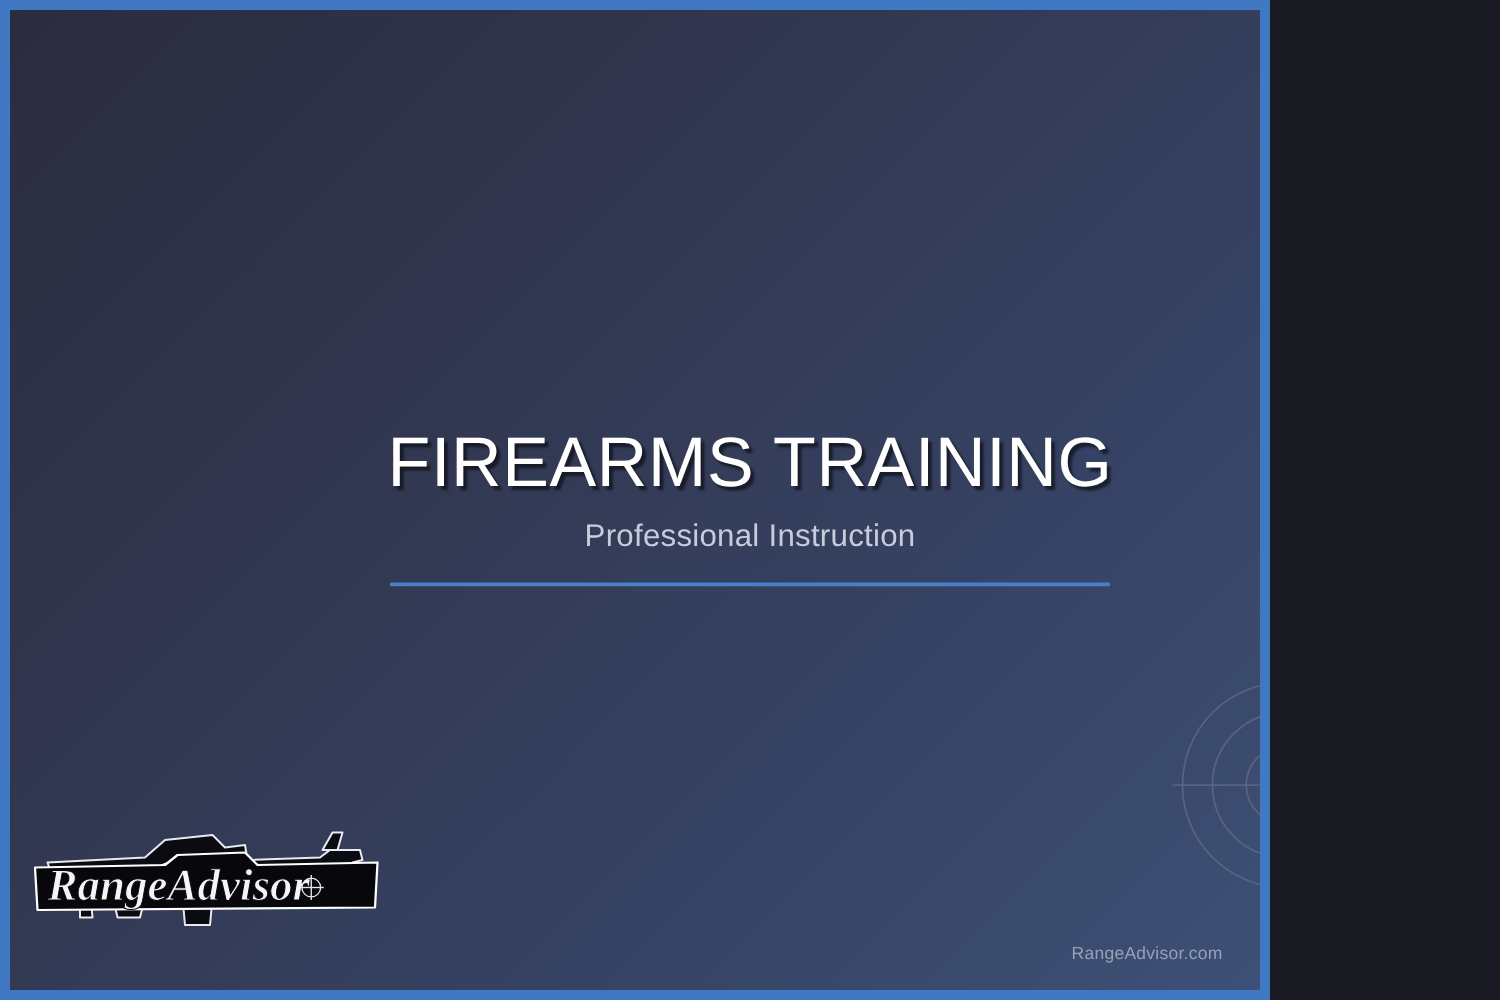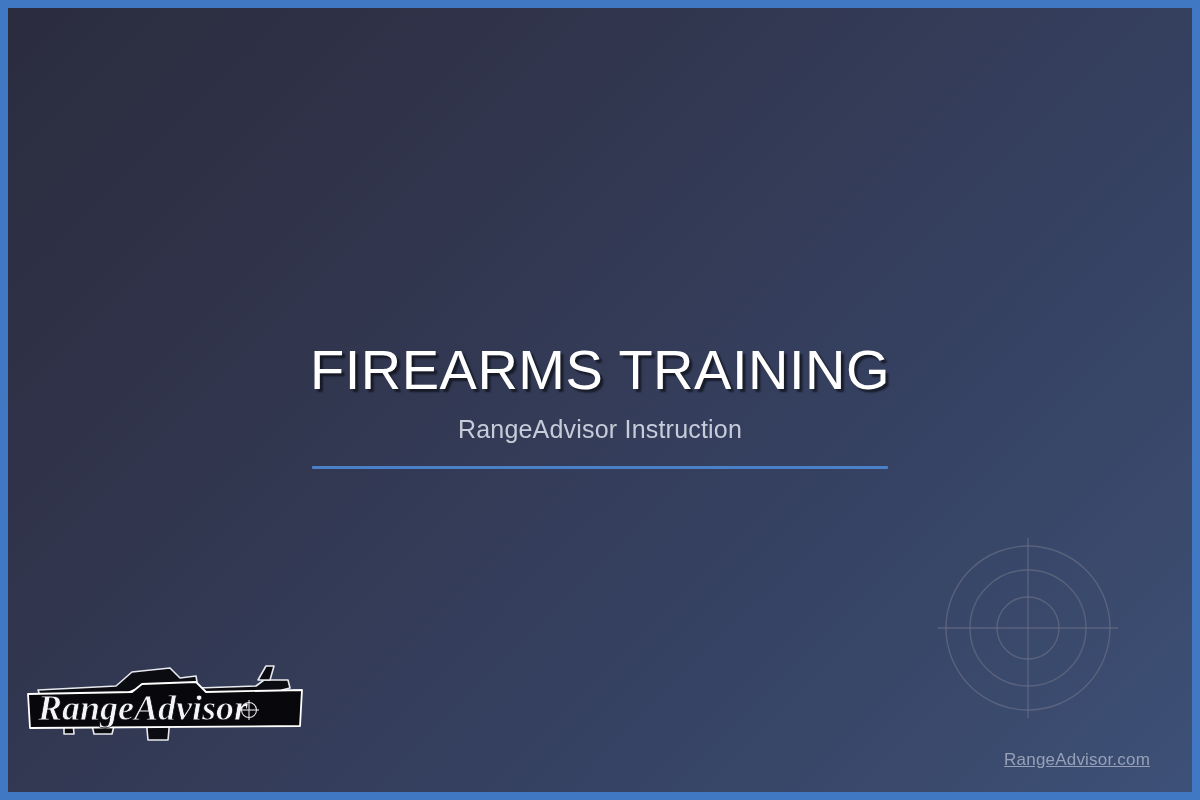--- a/index.html
+++ b/index.html
@@ -3,21 +3,21 @@
 <meta charset="utf-8">
 <style>
   html, body {
     margin: 0;
     padding: 0;
     background: #1a1a22;
   }
 
   #slide {
     position: relative;
-    width: 1200px;
+    width: 1016px;
     height: 800px;
     overflow: hidden;
     box-sizing: border-box;
     border: 8px solid #4178c4;
     background: linear-gradient(135deg,
                 #2b2c3e 0%,
                 #2f3248 22%,
                 #333a55 45%,
                 #364263 68%,
                 #3a4a6d 86%,
@@ -77,26 +77,25 @@
     position: absolute;
     left: 12px;
     bottom: 38px;
     width: 290px;
     height: 100px;
   }
 
   
   .footer-url {
     position: absolute;
-    right: 42px;
+    right: 30px;
     bottom: 22px;
-    font-size: 17px;
+    font-size: 14px;
     color: #97a0b6;
     letter-spacing: 0.2px;
-    text-decoration: underline;
   }
 </style>
 </head>
 <body>
 
 <div id="slide">
 
   <div class="crosshair">
     <svg width="200" height="200" viewBox="0 0 200 200" aria-hidden="true">
       <g fill="none" stroke="#6e7186" stroke-opacity="0.62" stroke-width="1.4">
@@ -104,21 +103,21 @@
         <circle cx="100" cy="100" r="58"></circle>
         <circle cx="100" cy="100" r="31"></circle>
         <line x1="10" y1="100" x2="190" y2="100"></line>
         <line x1="100" y1="10" x2="100" y2="190"></line>
       </g>
     </svg>
   </div>
 
   <div class="title-block">
     <h1 class="slide-title">FIREARMS TRAINING</h1>
-    <h2 class="slide-subtitle">RangeAdvisor Instruction</h2>
+    <h2 class="slide-subtitle">Professional Instruction</h2>
     <div class="accent-rule"></div>
   </div>
 
   <div class="brand-logo">
     <svg width="290" height="100" viewBox="0 0 290 100" aria-hidden="true">
 
       <g fill="#0b0b12" stroke="#e9eaf0" stroke-width="1.6" stroke-linejoin="round">
         <path d="M18 36 L96 32 L112 18 L150 14 L160 24 L176 22 L178 34
                  L236 32 L244 26 L268 26 L270 34 L262 36 L258 46
                  L206 50 L198 62 L150 64 L148 86 L128 86 L126 64

